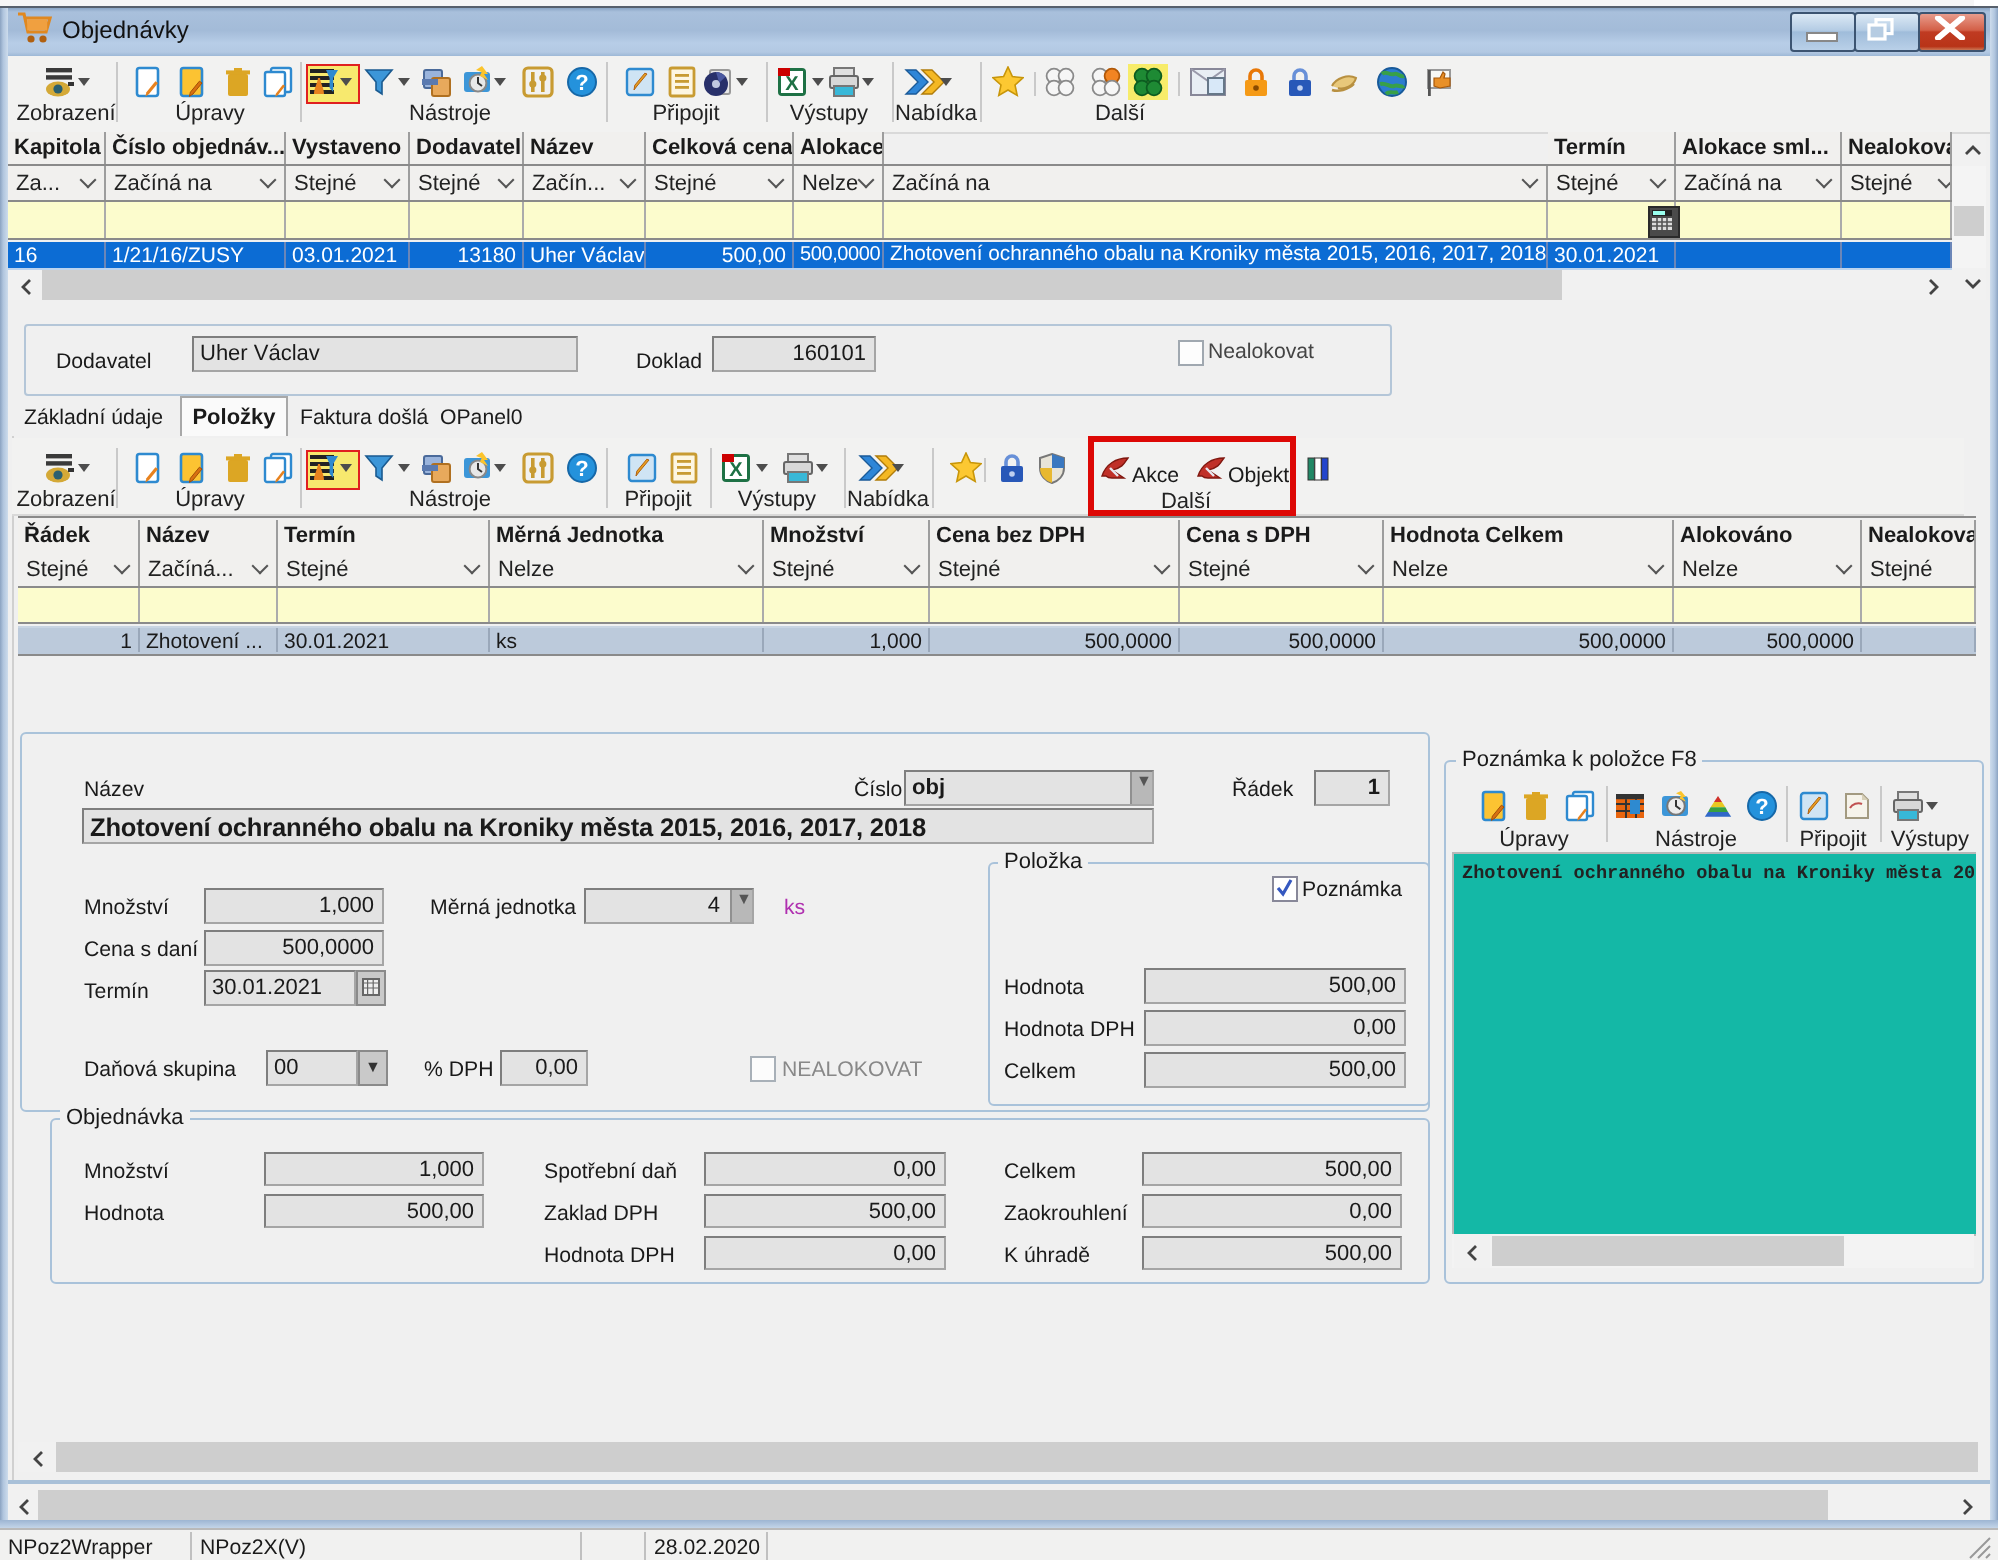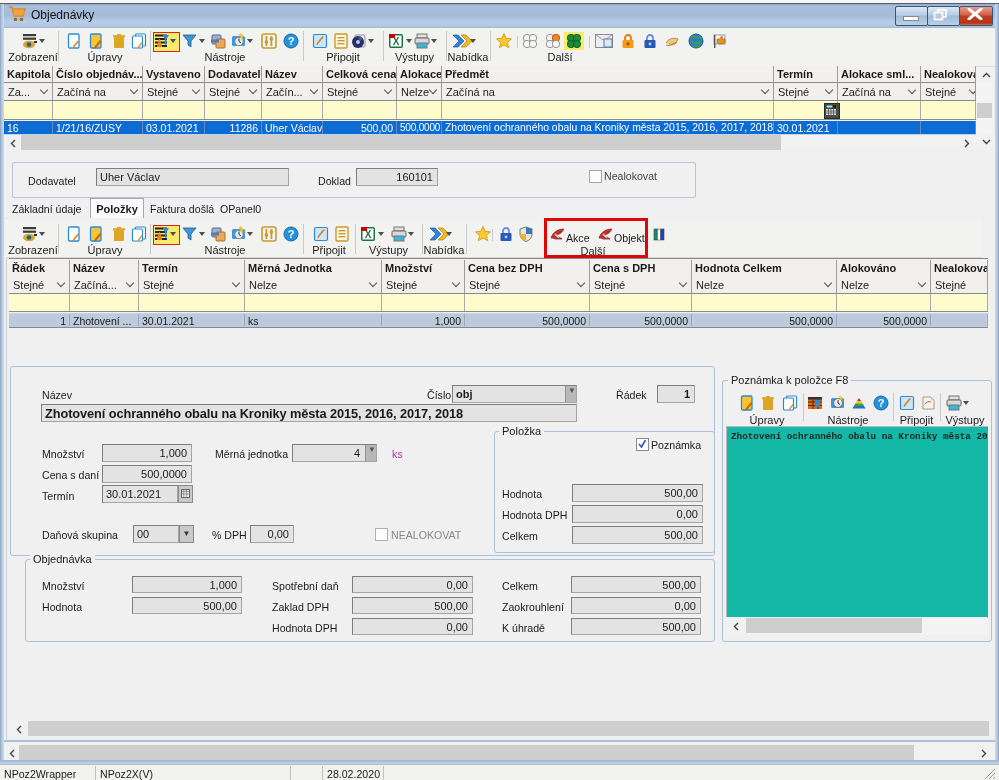--- a/index.html
+++ b/index.html
@@ -299,21 +299,20 @@
 
 <div class="a" id="grid1" style="left:4px;top:66px;width:972px;height:84px">
     <div class="a" style="left:0;top:0;width:972px;height:16px;border-bottom:1px solid #8a8a8a">
       <div class="a gh" style="left:0px;top:0;width:49px;height:16px">Kapitola</div>
       <div class="a gh" style="left:49px;top:0;width:90px;height:16px">Číslo objednáv...</div>
       <div class="a gh" style="left:139px;top:0;width:62px;height:16px">Vystaveno</div>
       <div class="a gh" style="left:201px;top:0;width:57px;height:16px">Dodavatel</div>
       <div class="a gh" style="left:258px;top:0;width:61px;height:16px">Název</div>
       <div class="a gh" style="left:319px;top:0;width:74px;height:16px">Celková cena</div>
       <div class="a gh" style="left:393px;top:0;width:45px;height:16px">Alokace</div>
-      <div class="a gh" style="left:438px;top:0;width:332px;height:16px">Předmět</div>
       <div class="a gh" style="left:770px;top:0;width:64px;height:16px">Termín</div>
       <div class="a gh" style="left:834px;top:0;width:83px;height:16px">Alokace sml...</div>
       <div class="a gh" style="left:917px;top:0;width:55px;height:16px">Nealokova</div>
     </div>
     <div class="a" style="left:0;top:17px;width:972px;height:17px;border-bottom:1px solid #8a8a8a">
       <div class="a gf" style="left:0px;top:0;width:49px;height:17px">Za...<span class="chev"></span></div>
       <div class="a gf" style="left:49px;top:0;width:90px;height:17px">Začíná na<span class="chev"></span></div>
       <div class="a gf" style="left:139px;top:0;width:62px;height:17px">Stejné<span class="chev"></span></div>
       <div class="a gf" style="left:201px;top:0;width:57px;height:17px">Stejné<span class="chev"></span></div>
       <div class="a gf" style="left:258px;top:0;width:61px;height:17px">Začín...<span class="chev"></span></div>
@@ -340,21 +339,21 @@
           <rect x="1" y="1" width="10" height="3" fill="#222"></rect>
           <rect x="1.5" y="1.5" width="6" height="2" fill="#9fe"></rect>
           <rect x="1" y="5" width="10" height="6" fill="#ddd"></rect>
           <path d="M1 7h10M1 9h10M3.5 5v6M6 5v6M8.5 5v6" stroke="#555" stroke-width=".8"></path>
         </svg></div>
     </div>
     <div class="a" style="left:0;top:55px;width:972px;height:13px;background:#0c6cd4;color:#fff">
       <div class="a gd" style="left:0px;top:0;width:49px;height:13px">16</div>
       <div class="a gd" style="left:49px;top:0;width:90px;height:13px">1/21/16/ZUSY</div>
       <div class="a gd" style="left:139px;top:0;width:62px;height:13px">03.01.2021</div>
-      <div class="a gd num" style="left:201px;top:0;width:57px;height:13px">11286</div>
+      <div class="a gd num" style="left:201px;top:0;width:57px;height:13px">13180</div>
       <div class="a gd" style="left:258px;top:0;width:61px;height:13px">Uher Václav</div>
       <div class="a gd num" style="left:319px;top:0;width:74px;height:13px">500,00</div>
       <div class="a gd num" style="left:393px;top:0;width:45px;height:13px;font-size:10px;padding-right:1px;letter-spacing:-0.2px">500,0000</div>
       <div class="a gd" style="left:438px;top:0;width:332px;height:13px;font-size:10.4px">Zhotovení ochranného obalu na Kroniky města 2015, 2016, 2017, 2018</div>
       <div class="a gd" style="left:770px;top:0;width:64px;height:13px">30.01.2021</div>
       <div class="a gd" style="left:834px;top:0;width:83px;height:13px"></div>
       <div class="a gd" style="left:917px;top:0;width:55px;height:13px"></div>
     </div>
     <div class="a" style="left:0;top:68px;width:972px;height:1px;background:#bdd4ee"></div>
     <div class="a sb" style="left:0;top:69px;width:972px;height:15px">

